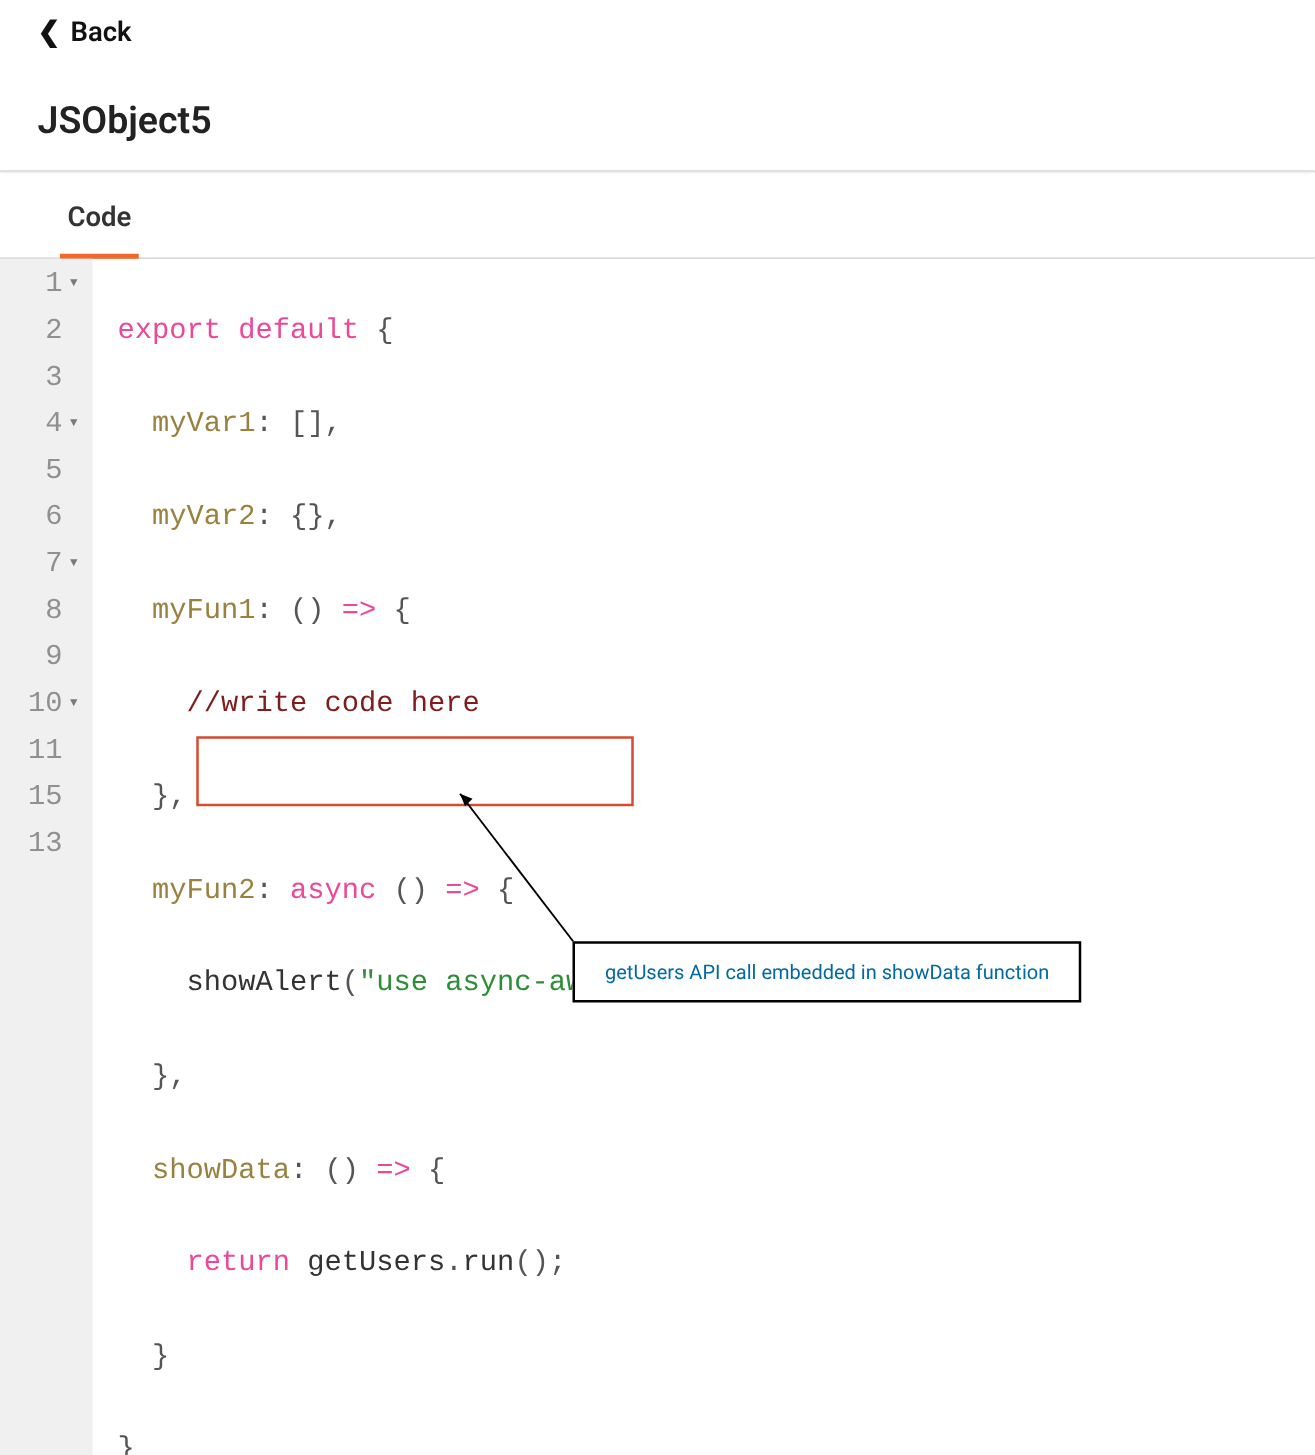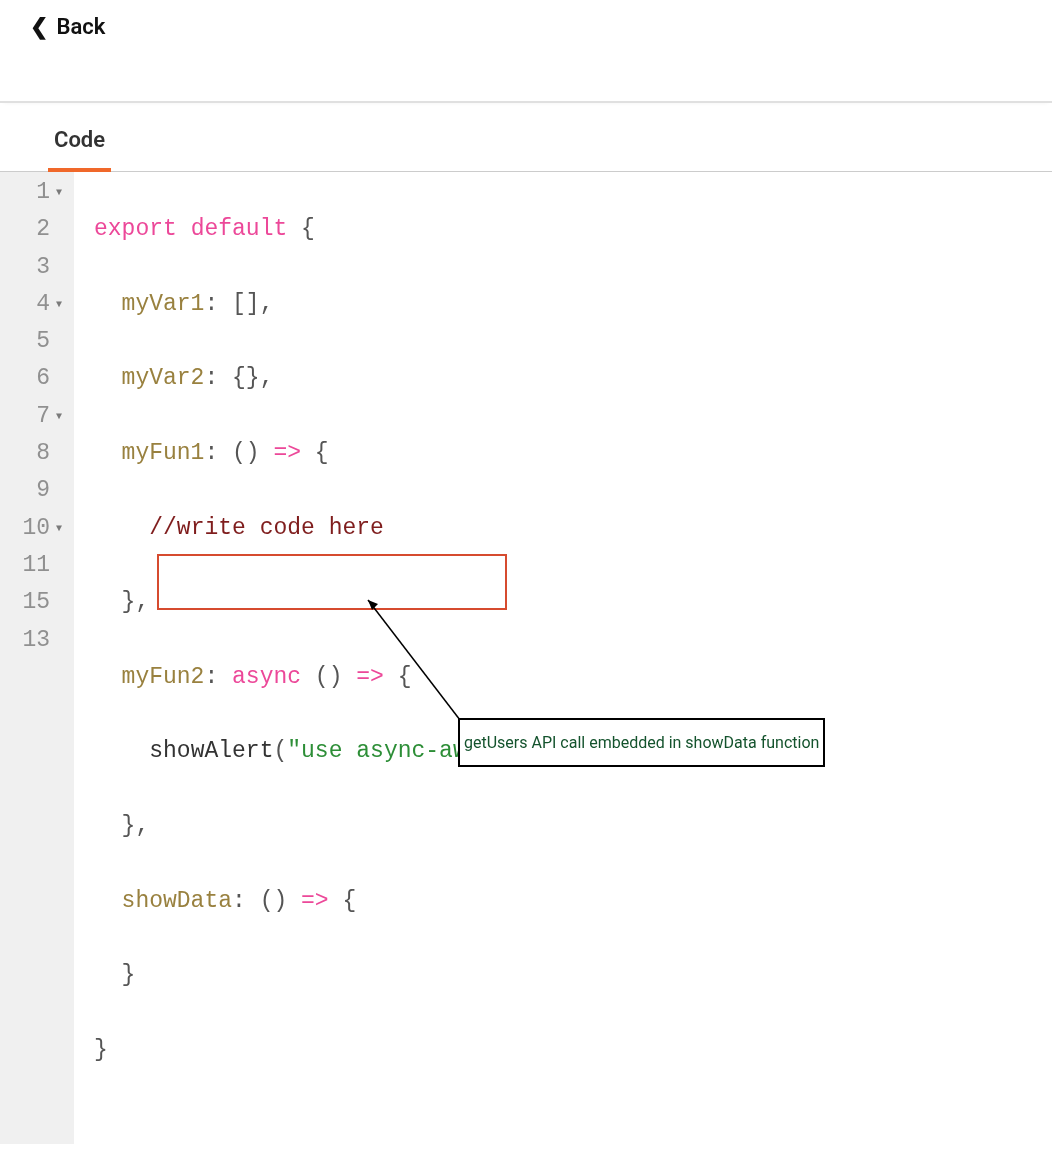--- a/index.html
+++ b/index.html
@@ -111,40 +111,41 @@
   }
 
   .annotation {
     position: absolute;
     display: flex;
     flex-direction: column;
   }
   .annotation-label {
     border: 2px solid #000;
     background: #fff;
-    padding: 4px 4px;
+    padding: 4px 24px;
     font-family: -apple-system, BlinkMacSystemFont, "Segoe UI", Roboto, Helvetica, Arial, sans-serif;
     font-size: 16px;
-    color: #14532d;
+    color: #0369a1;
     white-space: nowrap;
   }
 
   .annotation-line {
     position: absolute;
     pointer-events: none;
   }
 </style>
 </head>
 <body>
 
 <div class="header">
   <div class="back-row">
     <span class="chev">❮</span>
     <span>Back</span>
   </div>
+  <div class="page-title">JSObject5</div>
 </div>
 
 <div class="tabs">
   <div class="tab active">Code</div>
 </div>
 
 <div class="editor">
   <div class="gutter">
       <div class="gline">
         <span class="num">1</span>
@@ -204,20 +205,21 @@
 <span class="line"><span class="kw">export</span> <span class="kw">default</span> <span class="punc">{</span></span>
 <span class="line">  <span class="ident">myVar1</span><span class="punc">: [],</span></span>
 <span class="line">  <span class="ident">myVar2</span><span class="punc">: {},</span></span>
 <span class="line">  <span class="ident">myFun1</span><span class="punc">: () </span><span class="kw">=&gt;</span><span class="punc"> {</span></span>
 <span class="line">    <span class="cmt">//write code here</span></span>
 <span class="line">  <span class="punc">},</span></span>
 <span class="line">  <span class="ident">myFun2</span><span class="punc">: </span><span class="kw">async</span><span class="punc"> () </span><span class="kw">=&gt;</span><span class="punc"> {</span></span>
 <span class="line">    <span class="call">showAlert</span><span class="punc">(</span><span class="str">"use async-await or promises5"</span><span class="punc">)</span></span>
 <span class="line">  <span class="punc">},</span></span>
 <span class="line">  <span class="ident">showData</span><span class="punc">: () </span><span class="kw">=&gt;</span><span class="punc"> {</span></span>
+<span class="line">    <span class="kw">return</span> <span class="call">getUsers</span><span class="punc">.</span><span class="call">run</span><span class="punc">();</span></span>
 <span class="line">  <span class="punc">}</span></span>
 <span class="line"><span class="punc">}</span></span>
   </div>
 
   <div class="highlight-box" style="left:157px; top:382px; width:350px; height:56px;"></div>
 
   <svg class="annotation-line" style="left:358px; top:418px;" width="120" height="140">
     <line x1="10" y1="10" x2="102" y2="130" stroke="#000" stroke-width="1.5"></line>
     <polygon points="10,10 20,14 14,20" fill="#000"></polygon>
   </svg>

